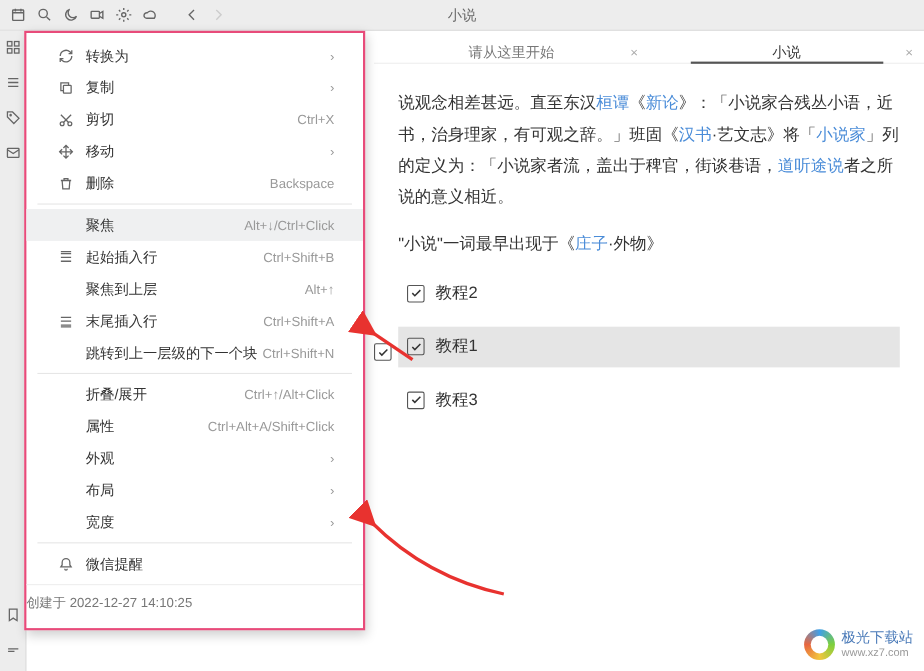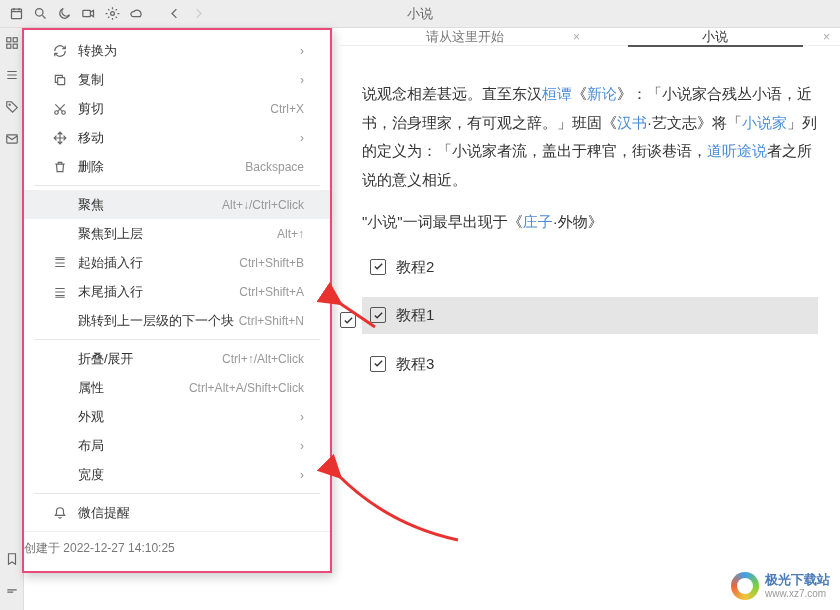--- a/index.html
+++ b/index.html
@@ -3,21 +3,21 @@
 <meta charset="utf-8">
 <style>
 *{box-sizing:border-box;margin:0;padding:0;font-family:"Microsoft YaHei",Arial,sans-serif}
 body{width:840px;height:610px;overflow:hidden;background:#fff;position:relative;font-size:13px;color:#333}
 .toolbar{height:28px;background:#ededed;display:flex;align-items:center;padding:0 4px;border-bottom:1px solid #ddd}
 .toolbar .ticon{width:24px;height:24px;display:flex;align-items:center;justify-content:center;color:#666;cursor:pointer}
 .toolbar .ticon svg{width:15px;height:15px}
 .leftbar{position:absolute;left:0;top:28px;width:24px;height:582px;background:#ededed;border-right:1px solid #ddd;display:flex;flex-direction:column;align-items:center;padding-top:6px;gap:14px}
 .leftbar .licon{width:18px;height:18px;display:flex;align-items:center;justify-content:center;color:#666;cursor:pointer}
 .leftbar .licon svg{width:14px;height:14px}
-.tabbar{position:absolute;left:340px;top:28px;right:0;height:18px;display:flex;align-items:flex-start;border-bottom:1px solid #eee}
+.tabbar{position:absolute;left:340px;top:28px;right:0;height:30px;display:flex;align-items:flex-end;border-bottom:1px solid #eee}
 .tab{flex:1;display:flex;align-items:center;justify-content:center;position:relative;font-size:13px;color:#777;cursor:pointer}
 .tab.active{color:#333}
 .tab.active::after{content:"";position:absolute;bottom:-1px;left:15%;right:15%;height:2px;background:#555}
 .tab .x{position:absolute;right:10px;color:#aaa;font-size:12px}
 .title-top{position:absolute;top:5px;left:0;right:0;text-align:center;font-size:13px;color:#666}
 .content{position:absolute;left:362px;top:80px;right:12px;padding-right:10px;line-height:1.9;font-size:15px;color:#333}
 .content a{color:#4a8cd8;text-decoration:none}
 .chkrow{display:flex;align-items:center;gap:10px;margin:12px 0;padding:4px 8px}
 .chkrow.hl{background:#e5e5e5}
 .chkbox{width:16px;height:16px;border:1.5px solid #555;border-radius:2px;display:flex;align-items:center;justify-content:center}
@@ -33,21 +33,21 @@
 .mitem .hint{color:#999;font-size:12px}
 .mitem .chev{color:#999;font-size:12px;margin-left:6px}
 .sep{height:1px;background:#e6e6e6;margin:4px 10px}
 .footer{padding:8px 0;color:#777;font-size:12px;border-top:1px solid #eee;margin-top:4px}
 .arrow{position:absolute;pointer-events:none}
 .arrow svg{overflow:visible}
 .watermark{position:absolute;right:10px;bottom:10px;display:flex;align-items:center;gap:6px}
 .watermark .logo{width:28px;height:28px;border-radius:50%;background:conic-gradient(#3fa0e8,#7dd03c,#f2c53d,#e8663f,#3fa0e8);position:relative}
 .watermark .logo::after{content:"";position:absolute;inset:6px;background:#fff;border-radius:50%}
 .watermark .txt{display:flex;flex-direction:column;line-height:1.1}
-.watermark .t1{font-size:13px;color:#4a7ab8;font-weight:bold}
+.watermark .t1{font-size:13px;color:#4a7ab8;font-weight:normal}
 .watermark .t2{font-size:10px;color:#999}
 </style>
 </head>
 <body>
 
 <div class="title-top">小说</div>
 
 <div class="toolbar">
   <div class="ticon">
       <svg viewBox="0 0 24 24" fill="none" stroke="currentColor" stroke-width="2">
@@ -238,32 +238,32 @@
         </svg>
       </span>
       <span class="lbl">删除</span>
       <span class="hint">Backspace</span>
     </div>
   <div class="sep"></div>
   <div class="mitem hl indent">
       <span class="lbl">聚焦</span>
       <span class="hint">Alt+↓/Ctrl+Click</span>
     </div>
+  <div class="mitem">
+      <span class="mic">
+        <svg viewBox="0 0 24 24" fill="none" stroke="currentColor" stroke-width="2">
+          <path d="M4 6h16M4 12h16M4 18h16M4 3h16"></path>
+        </svg>
+      </span>
+      <span class="lbl">起始插入行</span>
+      <span class="hint">Ctrl+Shift+B</span>
+    </div>
   <div class="mitem indent">
       <span class="lbl">聚焦到上层</span>
       <span class="hint">Alt+↑</span>
-    </div>
-  <div class="mitem">
-      <span class="mic">
-        <svg viewBox="0 0 24 24" fill="none" stroke="currentColor" stroke-width="2">
-          <path d="M4 6h16M4 12h16M4 18h16M4 3h16"></path>
-        </svg>
-      </span>
-      <span class="lbl">起始插入行</span>
-      <span class="hint">Ctrl+Shift+B</span>
     </div>
   <div class="mitem">
       <span class="mic">
         <svg viewBox="0 0 24 24" fill="none" stroke="currentColor" stroke-width="2">
           <path d="M4 6h16M4 12h16M4 18h16M4 21h16"></path>
         </svg>
       </span>
       <span class="lbl">末尾插入行</span>
       <span class="hint">Ctrl+Shift+A</span>
     </div>

